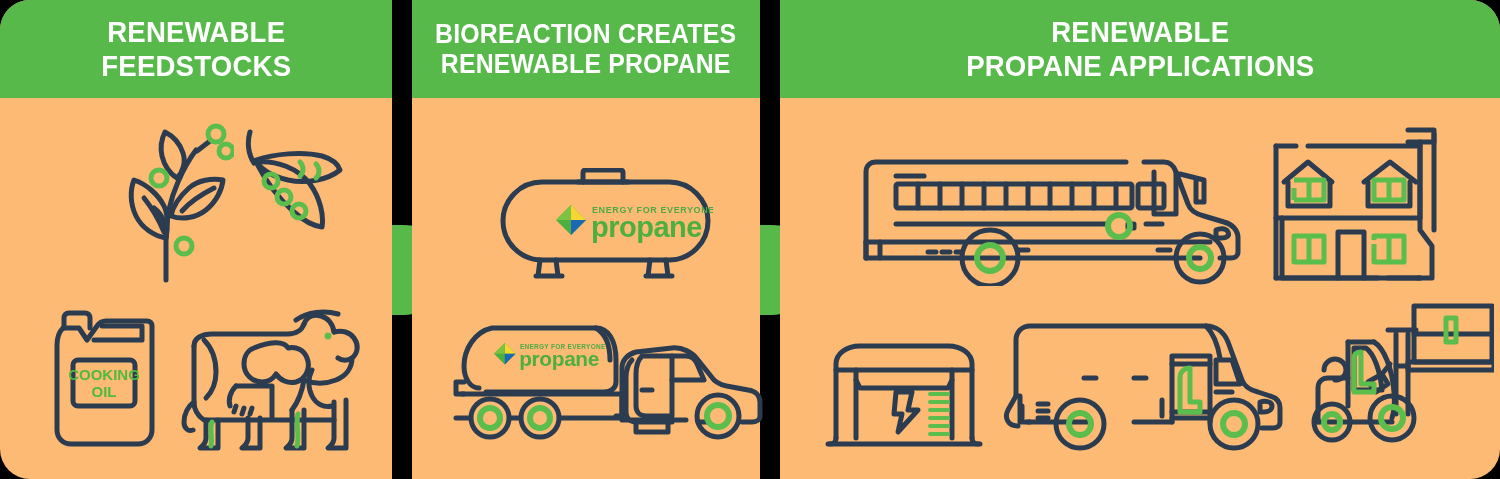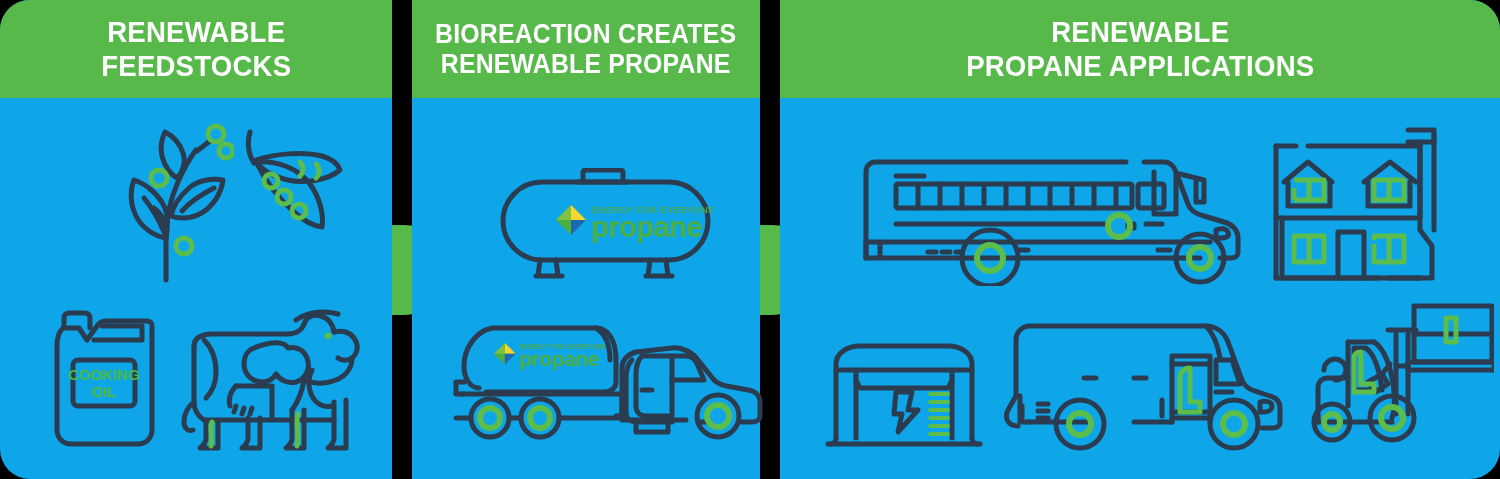--- a/index.html
+++ b/index.html
@@ -1,20 +1,20 @@
 <!DOCTYPE html>
 <html><head>
 <meta charset="utf-8">
 <style>
   html,body{margin:0;padding:0;background:#000;}
   body{width:1500px;height:479px;overflow:hidden;
        font-family:"Liberation Sans",sans-serif;}
   .board{position:relative;width:1500px;height:479px;}
 
-  .panel{position:absolute;top:0;bottom:0;background:#0ea5e9;overflow:visible;}
+  .panel{position:absolute;top:0;bottom:0;background:#fdba74;overflow:visible;}
   .panel .hdr{position:absolute;left:0;right:0;top:0;height:98px;background:#56b949;
               display:flex;align-items:center;justify-content:center;text-align:center;}
   .panel .hdr h2{margin:0;color:#fff;font-weight:bold;line-height:1.12;
                  font-size:30px;letter-spacing:0.2px;
                  font-family:"Liberation Sans",sans-serif;
                  transform:scaleX(.92);transform-origin:center;white-space:pre-line;}
   .panel .body{position:absolute;left:0;right:0;top:98px;bottom:0;margin-left:16px;}
 
   #p1{left:0;width:392px;border-radius:30px 0 0 30px;}
   #p1 .hdr{border-radius:30px 0 0 0;}

